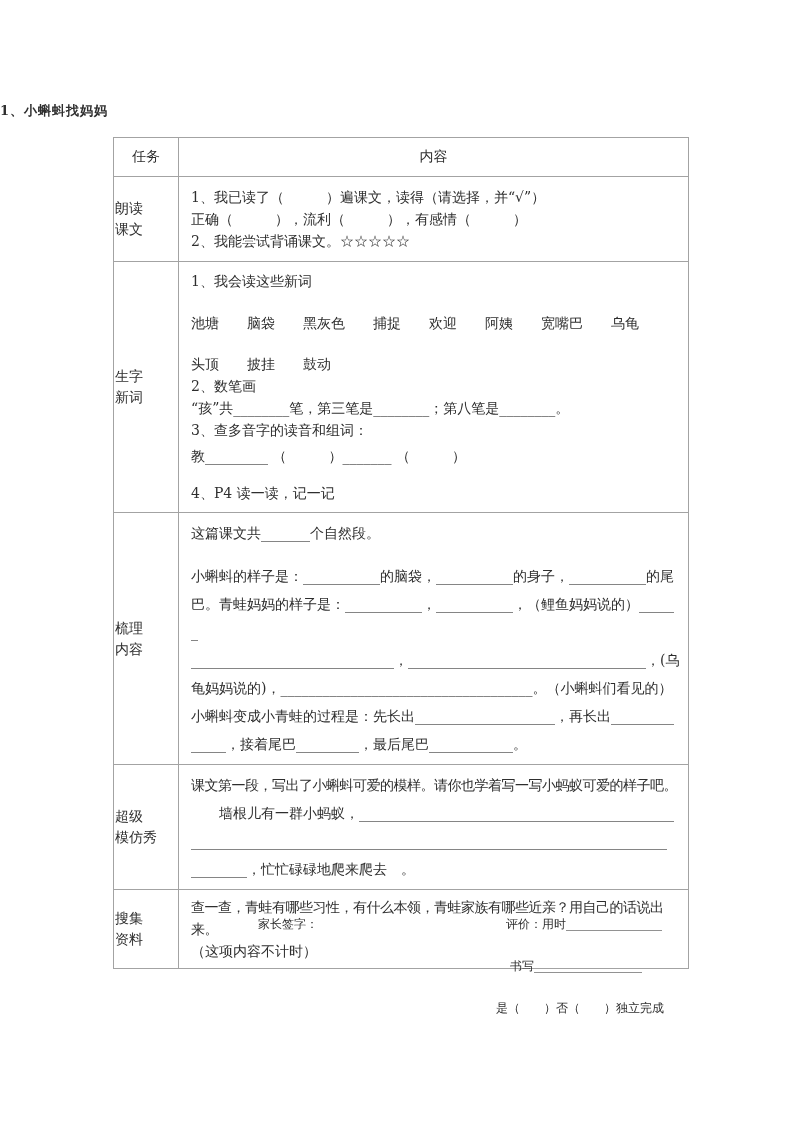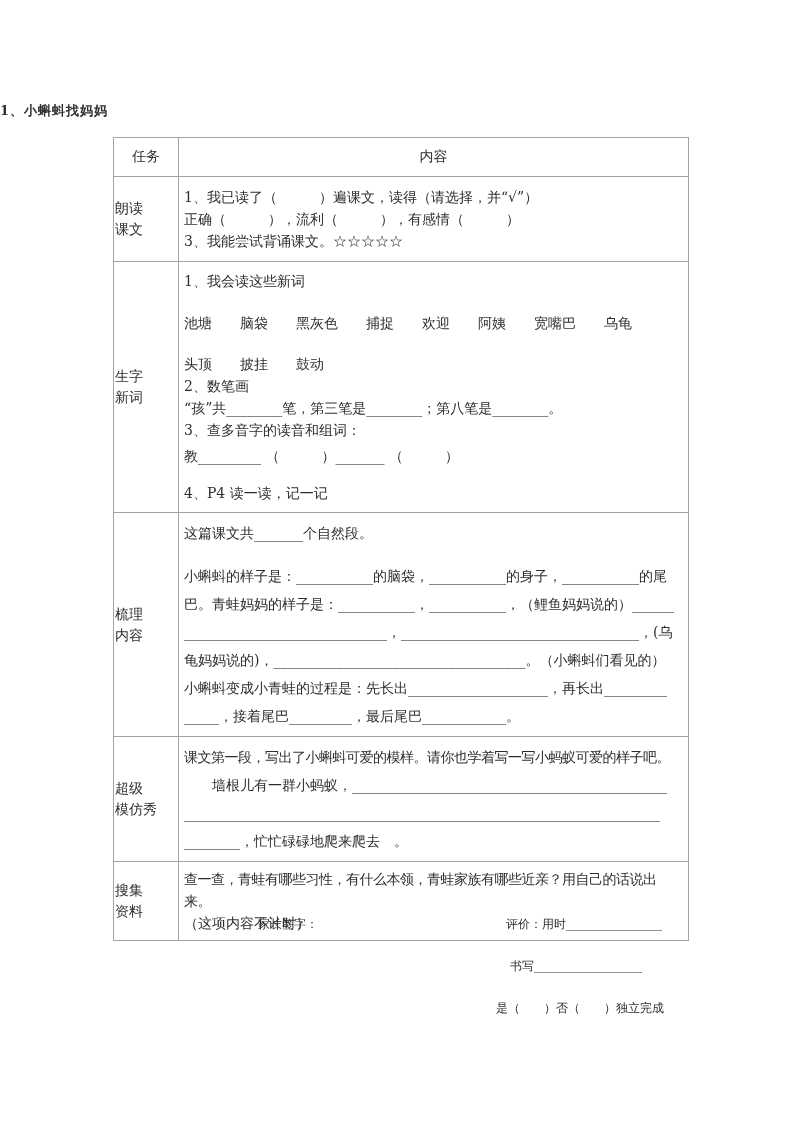--- a/index.html
+++ b/index.html
@@ -6,21 +6,21 @@
   body{width:793px;height:1122px;font-family:"DejaVu Serif","Liberation Serif",serif;color:#2e2e2e;}
   .page{position:relative;width:793px;height:1122px;background:#fff;overflow:hidden;}
   .title{position:absolute;top:102px;left:0;width:100%;text-align:left;
          font-size:13px;font-weight:bold;letter-spacing:1px;}
   table.sheet{position:absolute;left:113px;top:137px;width:576px;border-collapse:collapse;
               table-layout:fixed;font-size:14px;}
   table.sheet td{border:1px solid #a3a3a3;}
   col.c-task{width:65px;}
   td.th{text-align:center;height:36px;vertical-align:middle;}
   td.task{text-align:left;vertical-align:middle;line-height:21px;}
-  td.content{padding:6px 8px 6px 5px;vertical-align:middle;word-break:break-all;}
+  td.content{padding:6px 8px 6px 12px;vertical-align:middle;word-break:break-all;}
   .line{line-height:22px;white-space:pre-wrap;}
   tr.loose .line{line-height:28px;}
   .mt20{margin-top:20px}.mt23{margin-top:19px}.mt12{margin-top:4px}.mt15{margin-top:15px}
   .tight{letter-spacing:-0.5px;}
   .footer{position:absolute;left:0;top:908px;width:793px;height:214px;font-size:12px;}
   .footer span{position:absolute;white-space:pre;}
   .f-parent{left:258px;top:8px;}
   .f-eval{left:506px;top:8px;}
   .f-writing{left:510px;top:50px;}
   .f-indep{left:496px;top:92px;}
@@ -45,21 +45,21 @@
     </tr>
 
     <tr style="height:85px;">
       <td class="task">
         <div>朗读</div>
         <div>课文</div>
       </td>
       <td class="content">
         <div class="line">1、我已读了（　　　）遍课文，读得（请选择，并“√”）</div>
         <div class="line">正确（　　　），流利（　　　），有感情（　　　）</div>
-        <div class="line">3、我能尝试背诵课文。☆☆☆☆☆</div>
+        <div class="line">2、我能尝试背诵课文。☆☆☆☆☆</div>
       </td>
     </tr>
 
     <tr style="height:251px;">
       <td class="task">
         <div>生字</div>
         <div>新词</div>
       </td>
       <td class="content">
         <div class="line">1、我会读这些新词</div>

